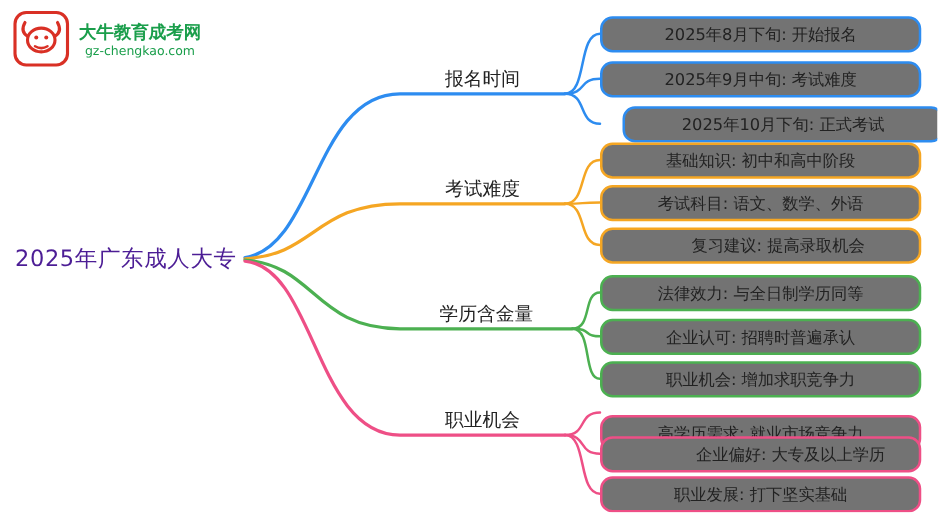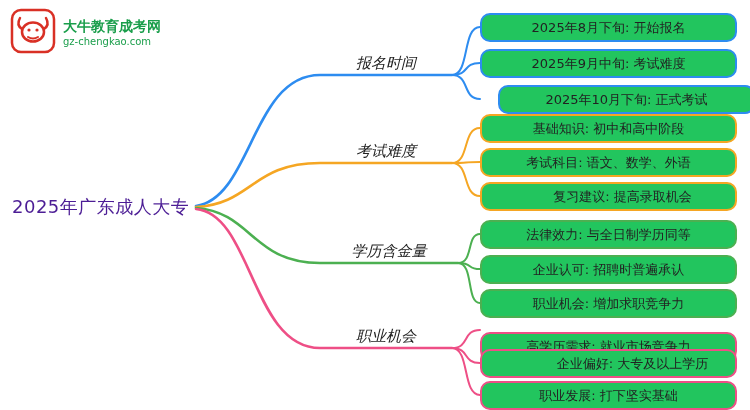--- a/index.html
+++ b/index.html
@@ -13,34 +13,34 @@
   .fan{stroke-width:2;}
   .s0{stroke:var(--c0);} .s1{stroke:var(--c1);} .s2{stroke:var(--c2);} .s3{stroke:var(--c3);}
 
   .root{
     position:absolute;left:12px;top:195px;width:180px;
     font-size:18px;color:#4c1d95;letter-spacing:.5px;white-space:nowrap;
   }
 
   .blabel{
     position:absolute;height:20px;line-height:20px;text-align:center;
-    font-size:15px;color:#222;white-space:nowrap;font-style:italic;
+    font-size:15px;color:#222;white-space:nowrap;
   }
 
   .leaf{
     position:absolute;left:480px;width:257px;height:29px;box-sizing:border-box;
-    background:#22c55e;border:2px solid #999;border-radius:10px;
+    background:#737373;border:2px solid #999;border-radius:10px;
     display:flex;align-items:center;justify-content:center;
     font-size:13px;color:#222;white-space:nowrap;
   }
   .c0{border-color:var(--c0);} .c1{border-color:var(--c1);}
   .c2{border-color:var(--c2);} .c3{border-color:var(--c3);}
 
   .logo{position:absolute;left:10px;top:8px;display:flex;align-items:center;gap:7px;cursor:pointer;}
-  .logo-text{display:flex;flex-direction:column;line-height:1.25;}
+  .logo-text{display:flex;flex-direction:column;line-height:1.25;text-align:center;}
   .logo-title{color:#1a9e4b;font-weight:bold;font-size:14px;white-space:nowrap;}
   .logo-url{color:#1a9e4b;font-size:10px;}
 </style>
 </head>
 <body>
 
 <div class="stage">
 
   <svg class="links" viewBox="0 0 750 410">
     <g>

